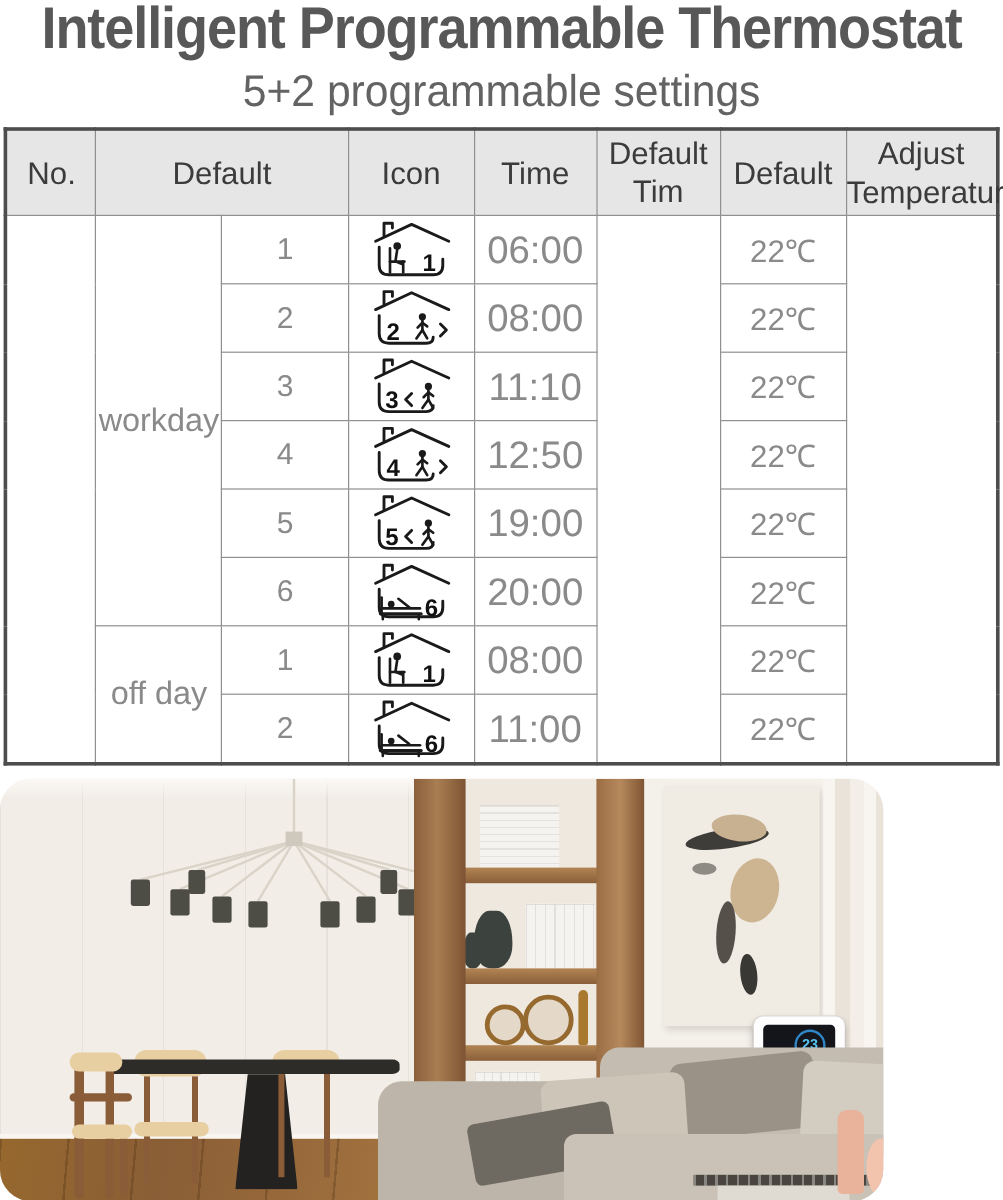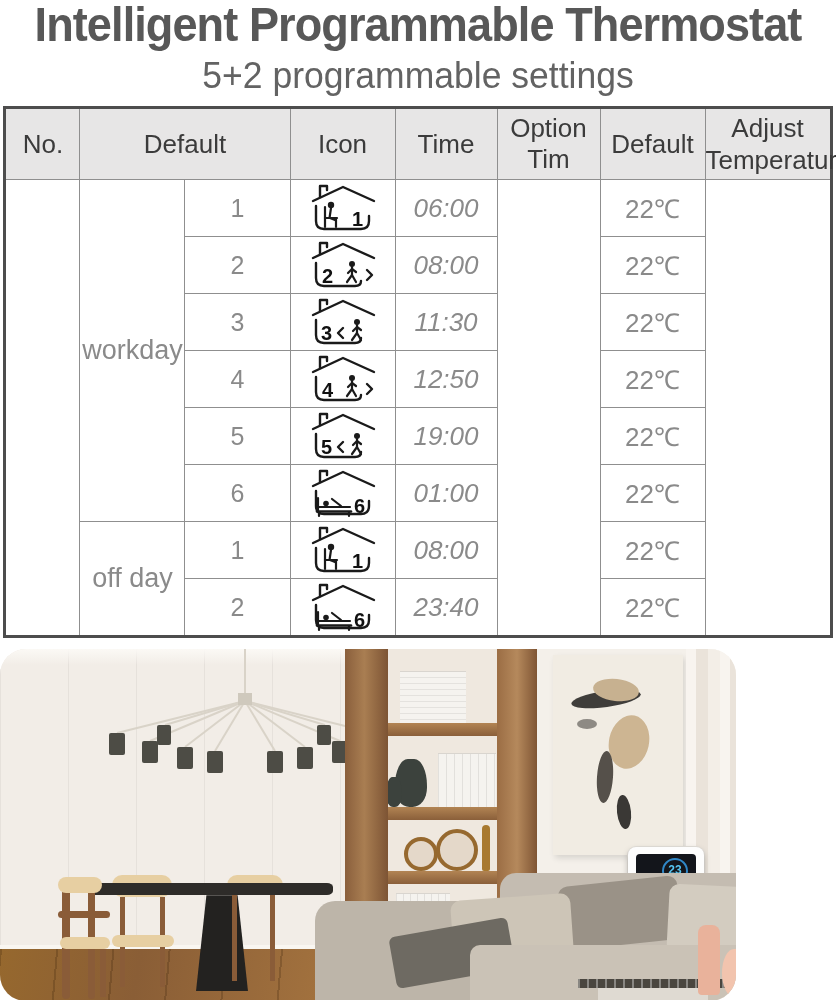--- a/index.html
+++ b/index.html
@@ -18,21 +18,21 @@
                 margin:8px auto 0 auto; border:3px solid #4d4d4d; }
   table.sched th, table.sched td { border:1px solid #8f8f8f; text-align:center; vertical-align:middle; }
   table.sched thead th { background:#e7e6e6; color:#3b3b3b; font-weight:normal;
                          height:72px; font-size:26px; }
   th.hdr-small { font-size:22px; }
   th.hdr-tiny  { font-size:17px; line-height:1.25; }
   td { color:#8a8a8a; }
   tr.brow { height:56px; }
   td.c-num { font-size:25px; }
   td.c-opt { font-size:27px; }
-  td.c-time { font-size:26px;font-style:italic; }
+  td.c-time { font-size:32px; }
   td.c-temp { font-size:26px; }
   td.c-icon svg { display:block; margin:0 auto; }
 
   
   .photo { position:relative; width:736px; height:352px; margin-top:11px;
            border-radius:26px; overflow:hidden; background:#f1ece5; }
   .photo * { position:absolute; }
   .wall-left { left:0; top:0; width:350px; height:353px; background:#f2ede7;
     background-image:repeating-linear-gradient(90deg, rgba(0,0,0,0.05) 0 1px, rgba(255,255,255,0) 1px 68px); }
   .ceiling { left:0; top:0; width:836px; height:16px; background:linear-gradient(#fbf9f5,rgba(251,249,245,0)); }
@@ -141,21 +141,21 @@
       <col style="width:103px">
       <col style="width:105px">
       <col style="width:126px">
   </colgroup>
   <thead>
     <tr>
       <th>No.</th>
       <th colspan="2">Default</th>
       <th>Icon</th>
       <th>Time</th>
-      <th class="hdr-small">Option Tim</th>
+      <th class="hdr-small">Default Tim</th>
       <th>Default</th>
       <th class="hdr-tiny">Adjust Temperature</th>
     </tr>
   </thead>
   <tbody>
     <tr class="brow">
       <td rowspan="8"></td>
       <td rowspan="6" class="c-opt">workday</td>
       <td class="c-num">1</td>
       <td class="c-icon">
@@ -186,21 +186,21 @@
     <tr class="brow">
       <td class="c-num">3</td>
       <td class="c-icon">
         <svg width="78" height="56" viewBox="0 0 76 56">
           <use href="#house-open"></use>
             <use href="#chev-left" x="33" y="34"></use>
             <use href="#person-walk" x="52" y="25"></use>
           <text x="16" y="46" font-size="20" font-weight="600" fill="#111">3</text>
         </svg>
       </td>
-      <td class="c-time">11:30</td>
+      <td class="c-time">11:10</td>
       <td class="c-temp">22℃</td>
     </tr>
     <tr class="brow">
       <td class="c-num">4</td>
       <td class="c-icon">
         <svg width="78" height="56" viewBox="0 0 76 56">
           <use href="#house-open"></use>
             <use href="#person-walk" x="47" y="24"></use>
             <use href="#chev-right" x="62" y="33"></use>
           <text x="17" y="46" font-size="20" font-weight="600" fill="#111">4</text>
@@ -224,21 +224,21 @@
     </tr>
     <tr class="brow">
       <td class="c-num">6</td>
       <td class="c-icon">
         <svg width="78" height="56" viewBox="0 0 76 56">
           <use href="#house-closed"></use>
             <use href="#bed-glyph"></use>
           <text x="49" y="48" font-size="20" font-weight="600" fill="#111">6</text>
         </svg>
       </td>
-      <td class="c-time">01:00</td>
+      <td class="c-time">20:00</td>
       <td class="c-temp">22℃</td>
     </tr>
     <tr class="brow">
       <td rowspan="2" class="c-opt">off day</td>
       <td class="c-num">1</td>
       <td class="c-icon">
         <svg width="78" height="56" viewBox="0 0 76 56">
           <use href="#house-closed"></use>
             <use href="#person-sit"></use>
           <text x="47" y="46" font-size="20" font-weight="600" fill="#111">1</text>
@@ -249,21 +249,21 @@
     </tr>
     <tr class="brow">
       <td class="c-num">2</td>
       <td class="c-icon">
         <svg width="78" height="56" viewBox="0 0 76 56">
           <use href="#house-closed"></use>
             <use href="#bed-glyph"></use>
           <text x="49" y="48" font-size="20" font-weight="600" fill="#111">6</text>
         </svg>
       </td>
-      <td class="c-time">23:40</td>
+      <td class="c-time">11:00</td>
       <td class="c-temp">22℃</td>
     </tr>
   </tbody>
 </table>
 
 <div class="photo">
   <div class="wall-left"></div>
   <div class="ceiling"></div>
   <div class="baseboard"></div>
   <div class="floor"></div>

